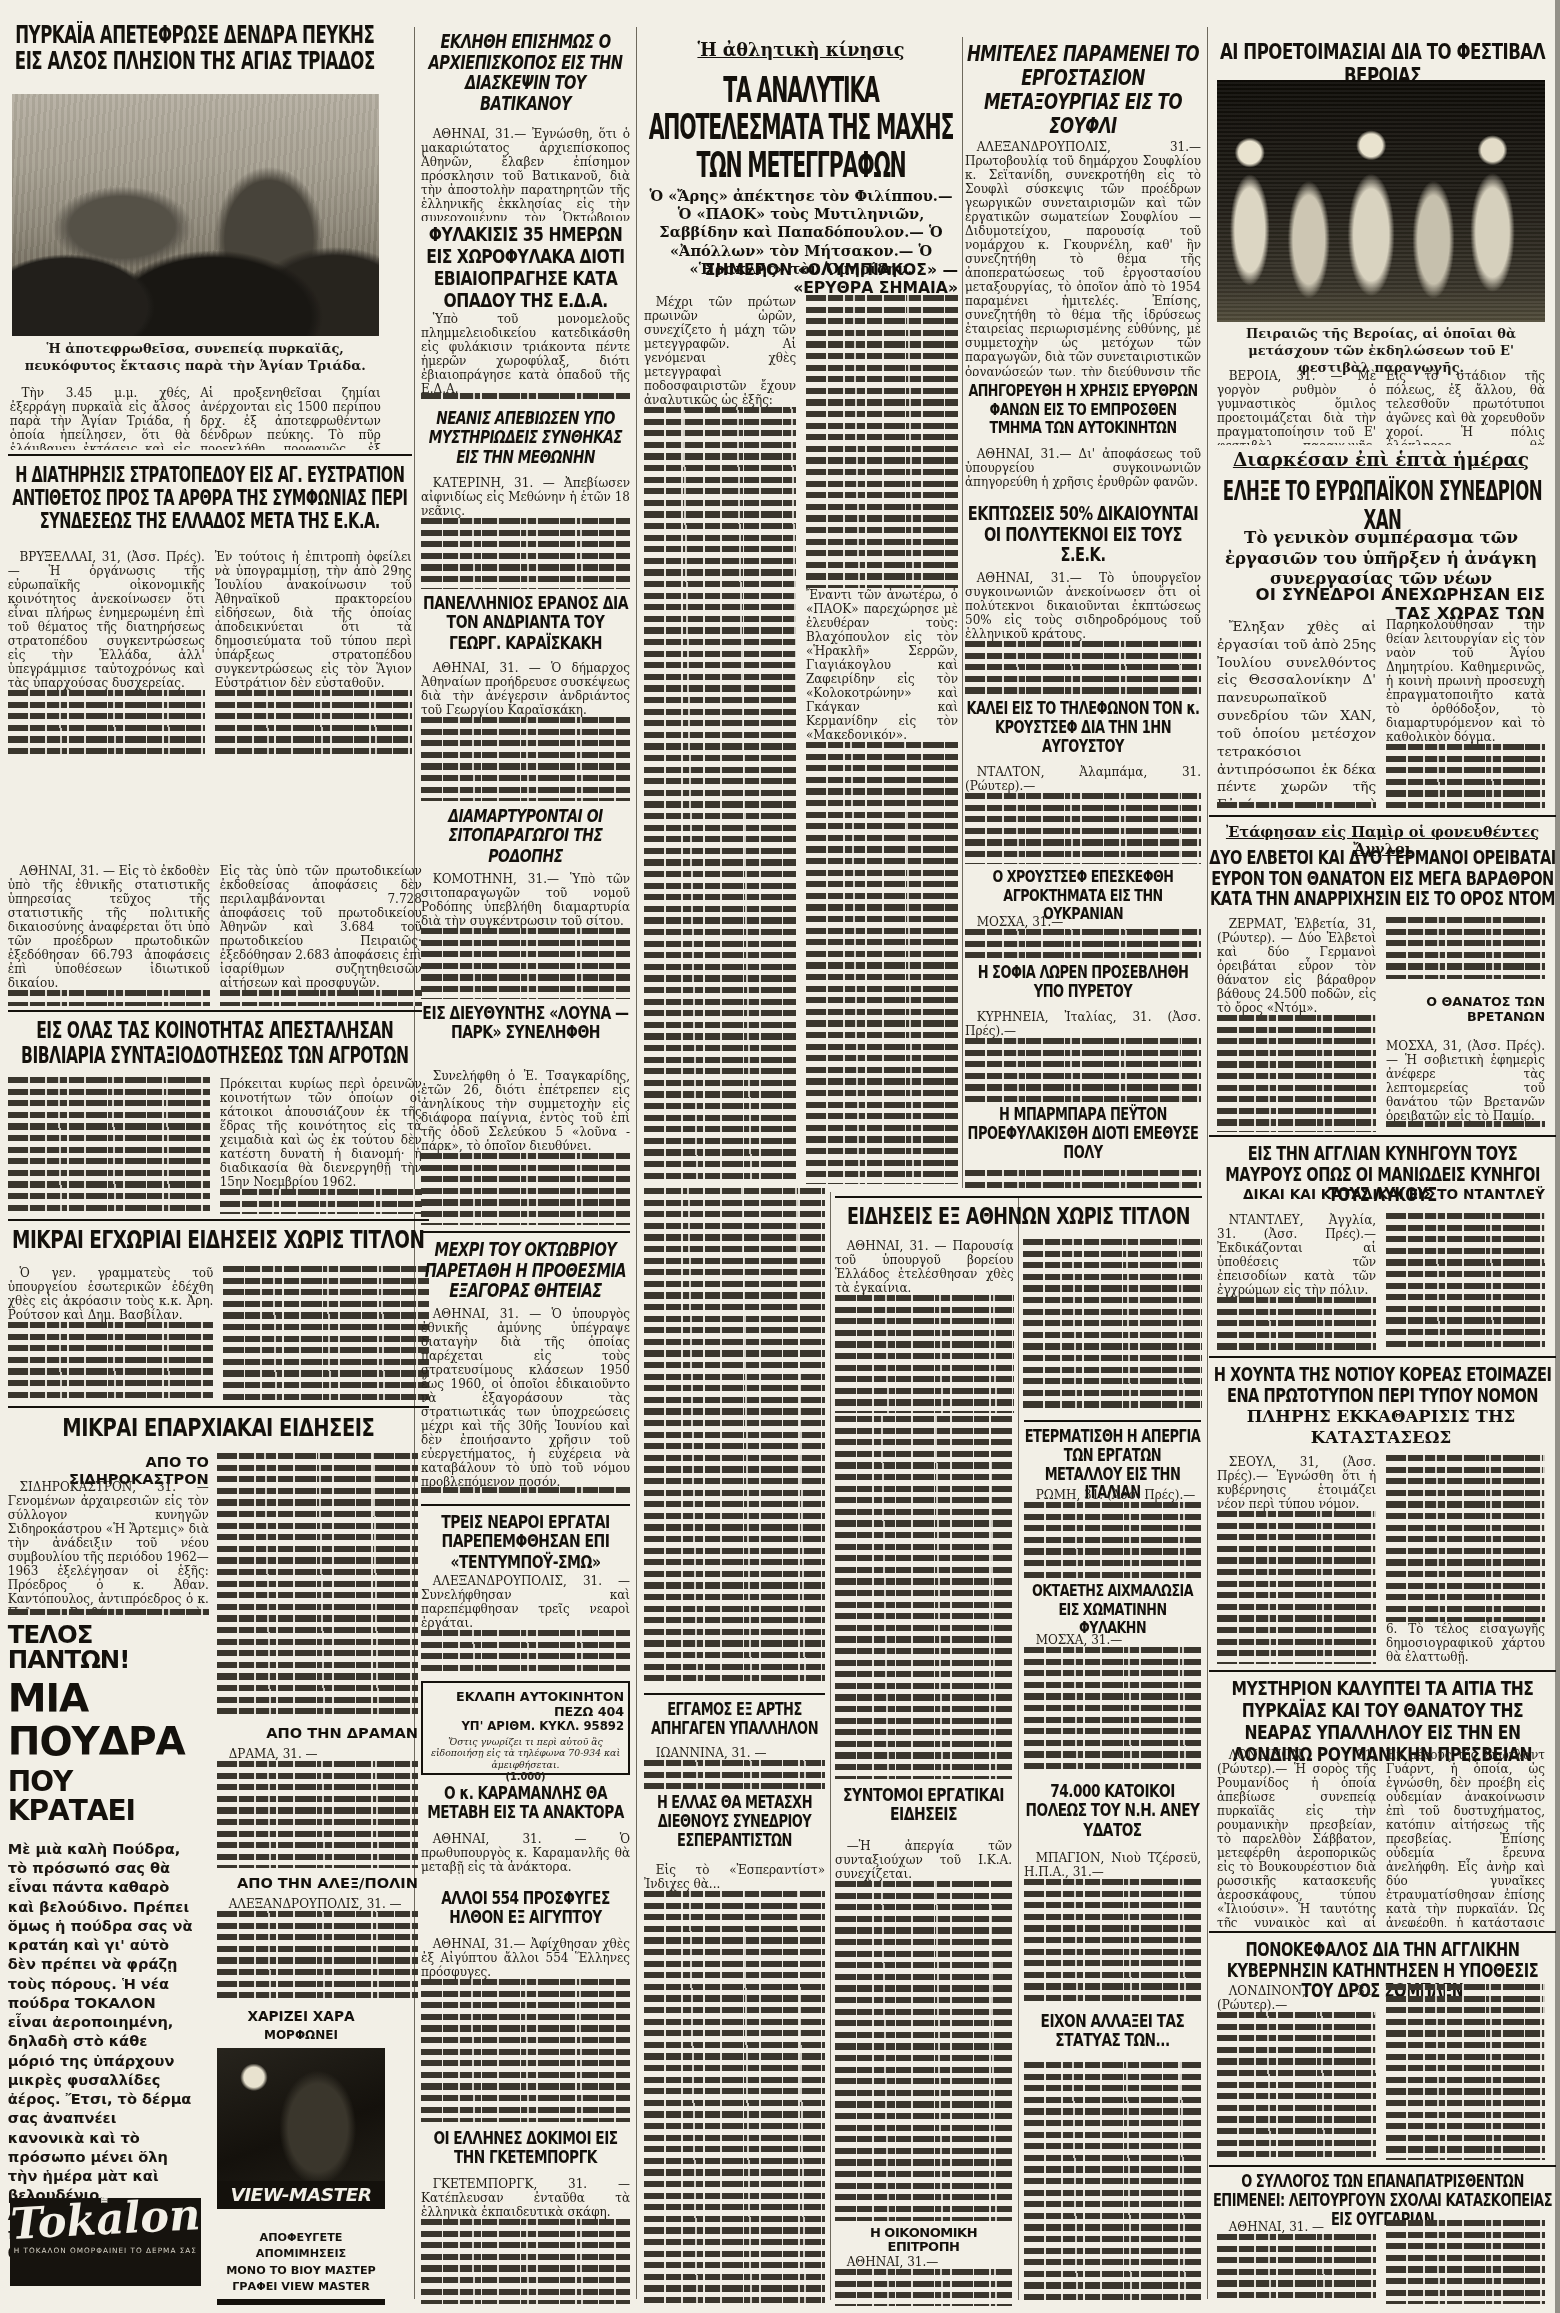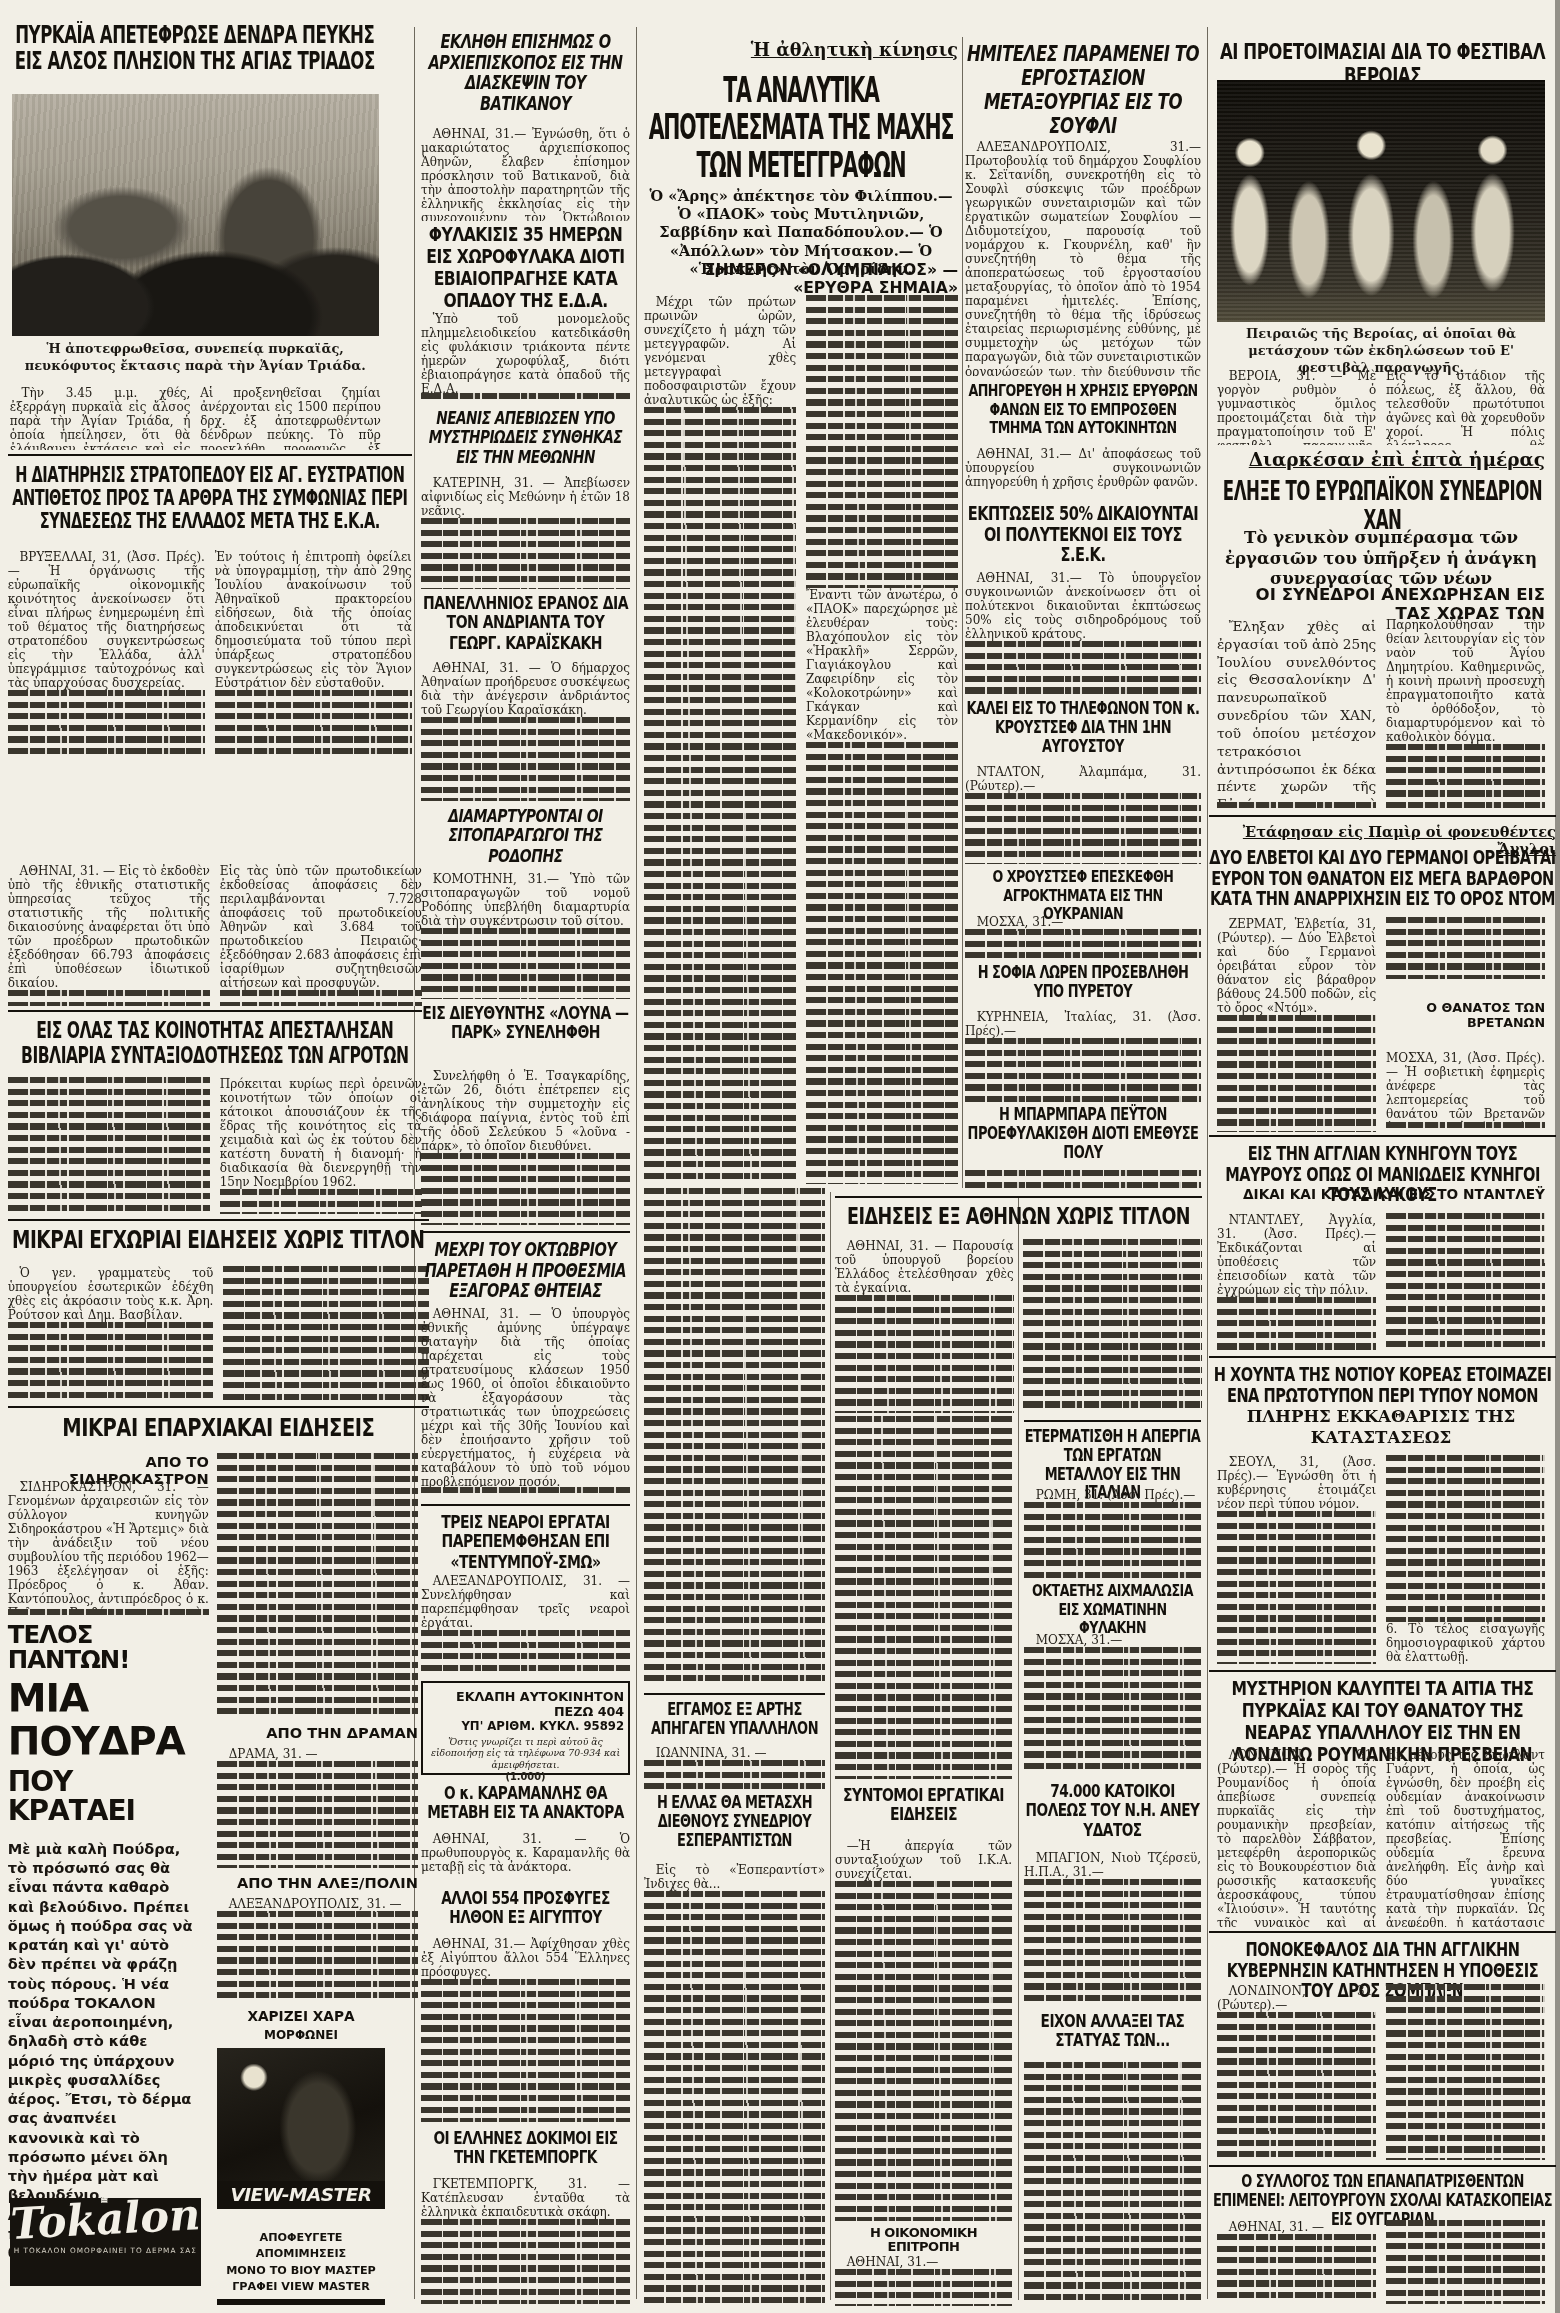--- a/index.html
+++ b/index.html
@@ -7,21 +7,21 @@
         font-family:"DejaVu Serif",serif;color:#242019;overflow:hidden}
   .b{position:absolute;box-sizing:border-box}
   
   .H{font-family:"DejaVu Sans",sans-serif;font-weight:bold;text-align:center;
      line-height:1.1;letter-spacing:-0.5px;color:#14110c}
   .tt{display:block;transform-origin:50% 0}
   .sy13{transform:scaleY(1.3)} .sy145{transform:scaleY(1.45)} .sy16{transform:scaleY(1.6)} .sy175{transform:scaleY(1.75)}
   .Hi{font-style:italic}
   .rt2{border-top:2px solid #14110c;padding-top:5.9px}
   .rt3{border-top:2.9px double #14110c;padding-top:6.8px}
-  .kick{font-family:"DejaVu Serif",serif;font-weight:bold;text-align:right;text-decoration:underline;color:#14110c}
+  .kick{font-family:"DejaVu Serif",serif;font-weight:bold;text-align:center;text-decoration:underline;color:#14110c}
   .deck{font-family:"DejaVu Serif",serif;font-weight:bold;text-align:center;line-height:1.25;color:#14110c}
   .cap{font:bold 13px/1.3 "DejaVu Serif",serif;text-align:center;color:#1c1914}
   
   .lead{font:12px/1.17 "DejaVu Serif",serif;text-align:justify;text-indent:11.7px;overflow:hidden}
   .body1,.col{display:flex;flex-direction:column;overflow:hidden;min-height:0}
   .row{display:flex;gap:9.8px;overflow:hidden}
   .row>.col{flex:1}
   .lead{flex:0 1 auto}
   .fx{flex:1 1 11.7px;min-height:7.8px;position:relative;
       background:repeating-linear-gradient(180deg,#3a362d 0 6.2px,rgba(0,0,0,0) 6.2px 11.6px)}
@@ -467,21 +467,21 @@
   <div class="b H" style="left:1209px;top:847px;width:347px;height:66px;font-size:14.6px">
     <span class="tt sy13">ΔΥΟ ΕΛΒΕΤΟΙ ΚΑΙ ΔΥΟ ΓΕΡΜΑΝΟΙ ΟΡΕΙΒΑΤΑΙ ΕΥΡΟΝ ΤΟΝ ΘΑΝΑΤΟΝ ΕΙΣ ΜΕΓΑ ΒΑΡΑΘΡΟΝ ΚΑΤΑ ΤΗΝ ΑΝΑΡΡΙΧΗΣΙΝ ΕΙΣ ΤΟ ΟΡΟΣ ΝΤΟΜ</span>
     </div>
   <div class="b row" style="left:1217px;top:917px;width:328px;height:215px">
     <div class="col">
         <div class="lead">ΖΕΡΜΑΤ, Ἑλβετία, 31, (Ρώυτερ). — Δύο Ἑλβετοὶ καὶ δύο Γερμανοὶ ὀρειβάται εὗρον τὸν θάνατον εἰς βάραθρον βάθους 24.500 ποδῶν, εἰς τὸ ὄρος «Ντόμ».</div>
         <div class="fx"></div>
       </div>
     <div class="col">
         <div class="fx" style="flex:0 0 62px"></div>
-      <div class="sub" style="font-size:12.7px;margin:21px 0">Ο ΘΑΝΑΤΟΣ ΤΩΝ ΒΡΕΤΑΝΩΝ</div>
+      <div class="sub" style="font-size:12.7px;margin:15px 0">Ο ΘΑΝΑΤΟΣ ΤΩΝ ΒΡΕΤΑΝΩΝ</div>
       <div class="lead" style="text-indent:0">ΜΟΣΧΑ, 31, (Ἀσσ. Πρές).— Ἡ σοβιετικὴ ἐφημερὶς ἀνέφερε τὰς λεπτομερείας τοῦ θανάτου τῶν Βρετανῶν ὀρειβατῶν εἰς τὸ Παμίρ.</div>
         <div class="fx"></div>
       </div>
   </div>
 
   <div class="b H rt2" style="left:1209px;top:1135px;width:347px;height:47px;font-size:14.6px">
     <span class="tt sy13">ΕΙΣ ΤΗΝ ΑΓΓΛΙΑΝ ΚΥΝΗΓΟΥΝ ΤΟΥΣ ΜΑΥΡΟΥΣ ΟΠΩΣ ΟΙ ΜΑΝΙΩΔΕΙΣ ΚΥΝΗΓΟΙ ΤΟΥΣ ΛΥΚΟΥΣ</span>
     </div>
   <div class="b sub" style="left:1217px;top:1186px;width:328px;height:23.4px;font-size:13.7px">ΔΙΚΑΙ ΚΑΙ ΚΑΤΑΔΙΚΑΙ ΕΙΣ ΤΟ ΝΤΑΝΤΛΕΫ</div>
   <div class="b row" style="left:1217px;top:1213px;width:328px;height:137px">

